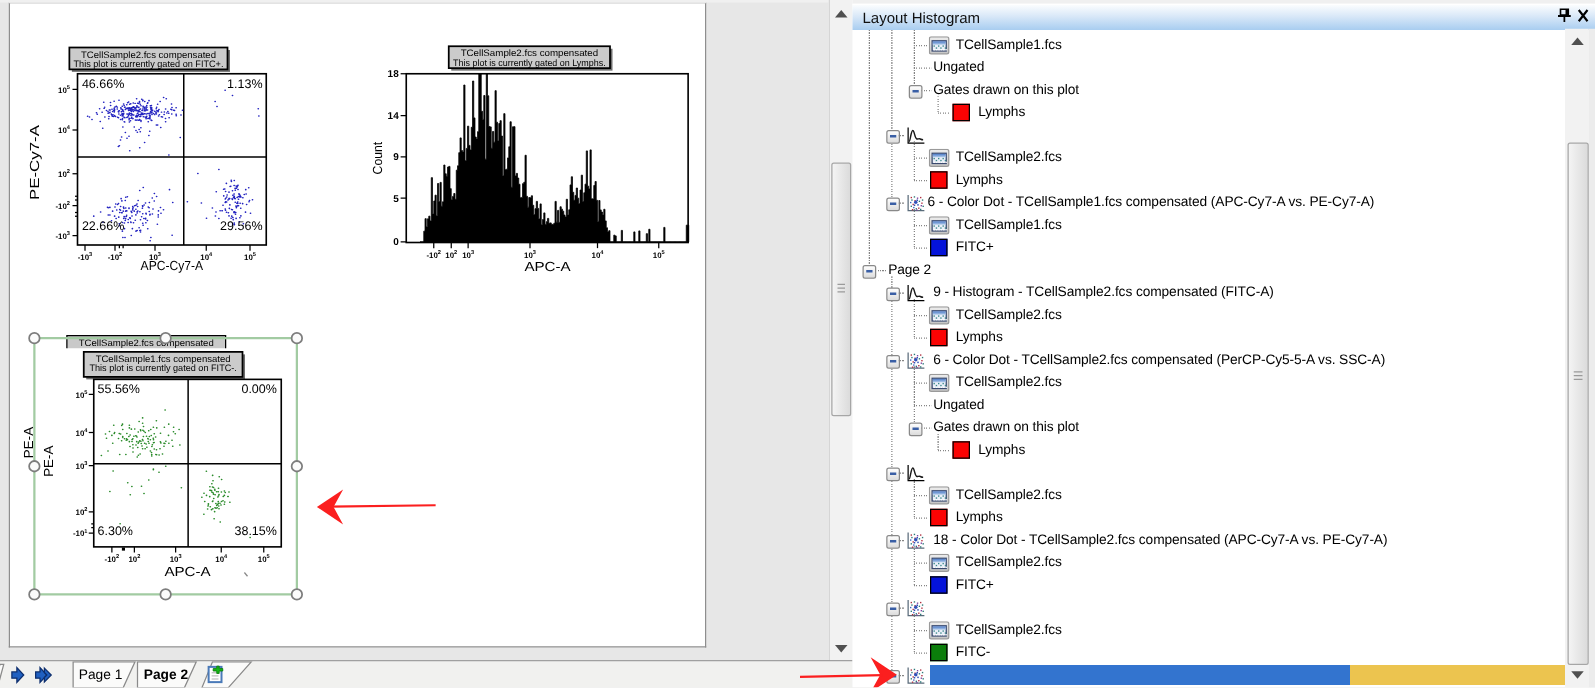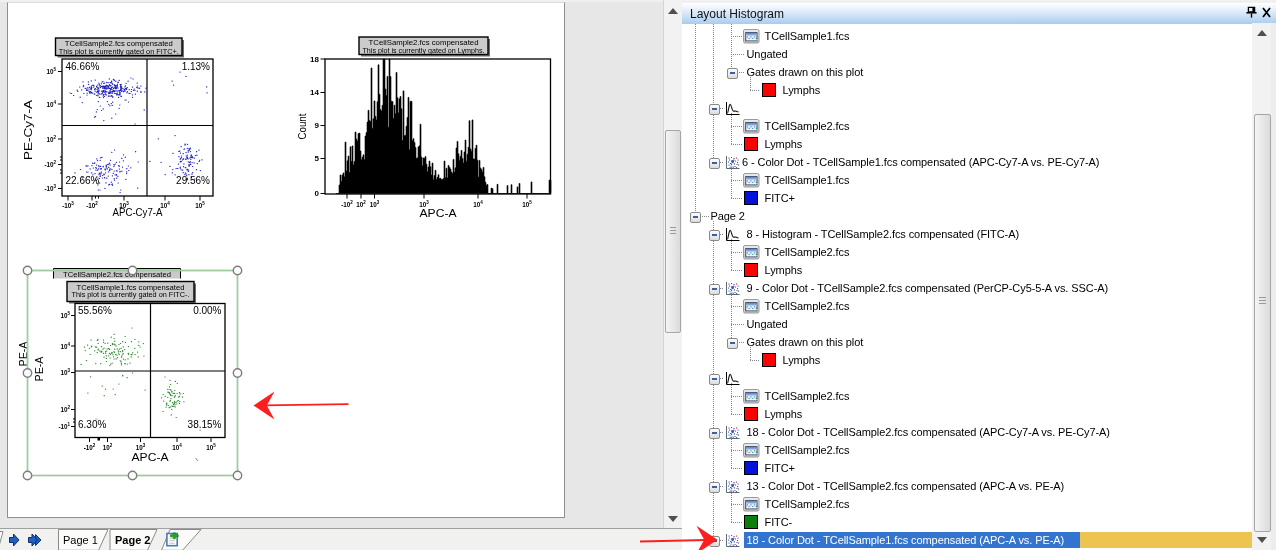--- a/index.html
+++ b/index.html
@@ -254,21 +254,21 @@
     <div class="tt" style="left:764.5px;top:173.0px">TCellSample1.fcs</div>
     <div class="ticon" style="left:743.5px;top:191.0px">
       <div class="gsq" style="background:#0413da"></div>
     </div>
     <div class="tt" style="left:764.5px;top:191.0px">FITC+</div>
     <div class="tt" style="left:710.5px;top:209.0px">Page 2</div>
     <div class="ticon" style="left:724px;top:226.5px"><svg width="16" height="16" viewBox="0 0 16 16">
         <path d="M2.5 1V13.5H15.5" stroke="#000" stroke-width="1" fill="none"></path>
         <path d="M3.3 12.3C4.3 12.1 4.8 3.4 6.2 3.4C7.5 3.4 7.8 9.4 9.2 10C10.3 10.5 11 9.7 12 10.1C12.9 10.5 13.5 10.8 14.5 10.8" stroke="#1a1a1a" stroke-width="1.15" fill="none"></path>
       </svg></div>
-    <div class="tt" style="left:746.5px;top:227.0px">8 - Histogram - TCellSample2.fcs compensated (FITC-A)</div>
+    <div class="tt" style="left:746.5px;top:227.0px">9 - Histogram - TCellSample2.fcs compensated (FITC-A)</div>
     <div class="ticon" style="left:742.5px;top:245.0px"><svg width="17" height="15" viewBox="0 0 17 15">
         <rect x="0.5" y="0.5" width="15.5" height="13.5" rx="1.5" fill="url(#gtube)" stroke="#9a9a9a"></rect>
         <rect x="2.7" y="3.6" width="11.3" height="8.2" fill="#e9eef8" stroke="#3a4a70" stroke-width="1"></rect>
         <rect x="3.2" y="4.1" width="10.3" height="2.7" fill="url(#gwin)"></rect>
         <rect x="3.8" y="7.3" width="1.1" height="1.1" fill="#3a8a8a"></rect>
         <rect x="5.6" y="8.9" width="1.1" height="1.1" fill="#3a8a8a"></rect>
         <rect x="7.4" y="7.3" width="1.1" height="1.1" fill="#3a8a8a"></rect>
         <rect x="9.2" y="8.9" width="1.1" height="1.1" fill="#3a8a8a"></rect>
         <rect x="11.0" y="7.3" width="1.1" height="1.1" fill="#3a8a8a"></rect>
         <rect x="12.8" y="8.9" width="1.1" height="1.1" fill="#3a8a8a"></rect>
@@ -304,21 +304,21 @@
         <rect x="8.5" y="11.5" width="1.1" height="1.1" fill="#2a7a7a"></rect>
         <rect x="10.5" y="11.0" width="1.1" height="1.1" fill="#b03040"></rect>
         <rect x="12.0" y="12.0" width="1.1" height="1.1" fill="#2a7a7a"></rect>
         <rect x="5.5" y="12.2" width="1.1" height="1.1" fill="#b03040"></rect>
         <rect x="9.0" y="12.5" width="1.1" height="1.1" fill="#8040a0"></rect>
         <circle cx="8.6" cy="6.7" r="1.4" fill="#3050b8"></circle>
         <rect x="9.8" y="8.3" width="1.2" height="1.2" fill="#3050b8"></rect>
         <rect x="7" y="8.6" width="1.2" height="1.2" fill="#3050b8"></rect>
         <rect x="9.2" y="4.6" width="1.2" height="1.2" fill="#3050b8"></rect>
       </svg></div>
-    <div class="tt" style="left:746.5px;top:281.0px">9 - Color Dot - TCellSample2.fcs compensated (PerCP-Cy5-5-A vs. SSC-A)</div>
+    <div class="tt" style="left:746.5px;top:281.0px">6 - Color Dot - TCellSample2.fcs compensated (PerCP-Cy5-5-A vs. SSC-A)</div>
     <div class="ticon" style="left:742.5px;top:299.0px"><svg width="17" height="15" viewBox="0 0 17 15">
         <rect x="0.5" y="0.5" width="15.5" height="13.5" rx="1.5" fill="url(#gtube)" stroke="#9a9a9a"></rect>
         <rect x="2.7" y="3.6" width="11.3" height="8.2" fill="#e9eef8" stroke="#3a4a70" stroke-width="1"></rect>
         <rect x="3.2" y="4.1" width="10.3" height="2.7" fill="url(#gwin)"></rect>
         <rect x="3.8" y="7.3" width="1.1" height="1.1" fill="#3a8a8a"></rect>
         <rect x="5.6" y="8.9" width="1.1" height="1.1" fill="#3a8a8a"></rect>
         <rect x="7.4" y="7.3" width="1.1" height="1.1" fill="#3a8a8a"></rect>
         <rect x="9.2" y="8.9" width="1.1" height="1.1" fill="#3a8a8a"></rect>
         <rect x="11.0" y="7.3" width="1.1" height="1.1" fill="#3a8a8a"></rect>
         <rect x="12.8" y="8.9" width="1.1" height="1.1" fill="#3a8a8a"></rect>
@@ -432,21 +432,20 @@
         <rect x="8.5" y="11.5" width="1.1" height="1.1" fill="#2a7a7a"></rect>
         <rect x="10.5" y="11.0" width="1.1" height="1.1" fill="#b03040"></rect>
         <rect x="12.0" y="12.0" width="1.1" height="1.1" fill="#2a7a7a"></rect>
         <rect x="5.5" y="12.2" width="1.1" height="1.1" fill="#b03040"></rect>
         <rect x="9.0" y="12.5" width="1.1" height="1.1" fill="#8040a0"></rect>
         <circle cx="8.6" cy="6.7" r="1.4" fill="#3050b8"></circle>
         <rect x="9.8" y="8.3" width="1.2" height="1.2" fill="#3050b8"></rect>
         <rect x="7" y="8.6" width="1.2" height="1.2" fill="#3050b8"></rect>
         <rect x="9.2" y="4.6" width="1.2" height="1.2" fill="#3050b8"></rect>
       </svg></div>
-    <div class="tt" style="left:746.5px;top:479.0px">13 - Color Dot - TCellSample2.fcs compensated (APC-A vs. PE-A)</div>
     <div class="ticon" style="left:742.5px;top:497.0px"><svg width="17" height="15" viewBox="0 0 17 15">
         <rect x="0.5" y="0.5" width="15.5" height="13.5" rx="1.5" fill="url(#gtube)" stroke="#9a9a9a"></rect>
         <rect x="2.7" y="3.6" width="11.3" height="8.2" fill="#e9eef8" stroke="#3a4a70" stroke-width="1"></rect>
         <rect x="3.2" y="4.1" width="10.3" height="2.7" fill="url(#gwin)"></rect>
         <rect x="3.8" y="7.3" width="1.1" height="1.1" fill="#3a8a8a"></rect>
         <rect x="5.6" y="8.9" width="1.1" height="1.1" fill="#3a8a8a"></rect>
         <rect x="7.4" y="7.3" width="1.1" height="1.1" fill="#3a8a8a"></rect>
         <rect x="9.2" y="8.9" width="1.1" height="1.1" fill="#3a8a8a"></rect>
         <rect x="11.0" y="7.3" width="1.1" height="1.1" fill="#3a8a8a"></rect>
         <rect x="12.8" y="8.9" width="1.1" height="1.1" fill="#3a8a8a"></rect>
@@ -484,21 +483,20 @@
         <rect x="8.5" y="11.5" width="1.1" height="1.1" fill="#2a7a7a"></rect>
         <rect x="10.5" y="11.0" width="1.1" height="1.1" fill="#b03040"></rect>
         <rect x="12.0" y="12.0" width="1.1" height="1.1" fill="#2a7a7a"></rect>
         <rect x="5.5" y="12.2" width="1.1" height="1.1" fill="#b03040"></rect>
         <rect x="9.0" y="12.5" width="1.1" height="1.1" fill="#8040a0"></rect>
         <circle cx="8.6" cy="6.7" r="1.4" fill="#3050b8"></circle>
         <rect x="9.8" y="8.3" width="1.2" height="1.2" fill="#3050b8"></rect>
         <rect x="7" y="8.6" width="1.2" height="1.2" fill="#3050b8"></rect>
         <rect x="9.2" y="4.6" width="1.2" height="1.2" fill="#3050b8"></rect>
       </svg></div>
-    <div class="tt" style="left:746.5px;top:533.0px;color:#fff">18 - Color Dot - TCellSample1.fcs compensated (APC-A vs. PE-A)</div>
   </div>
 
 <div class="sb" style="left:1252px;top:23px;width:19px;height:527px"></div>
 <div style="position:absolute;left:1271px;top:23px;width:5px;height:527px;background:#ececec"></div>
 <div class="arr" style="left:1257px;top:30px;border-left:5px solid transparent;border-right:5px solid transparent;border-bottom:6px solid #505050"></div>
 <div class="arr" style="left:1257px;top:537px;border-left:5px solid transparent;border-right:5px solid transparent;border-top:6px solid #505050"></div>
 <div class="sbthumb" style="left:1254px;top:114px;width:15px;height:416px">
 <div class="grip" style="top:182px"></div>
     <div class="grip" style="top:185px"></div>
     <div class="grip" style="top:188px"></div>

